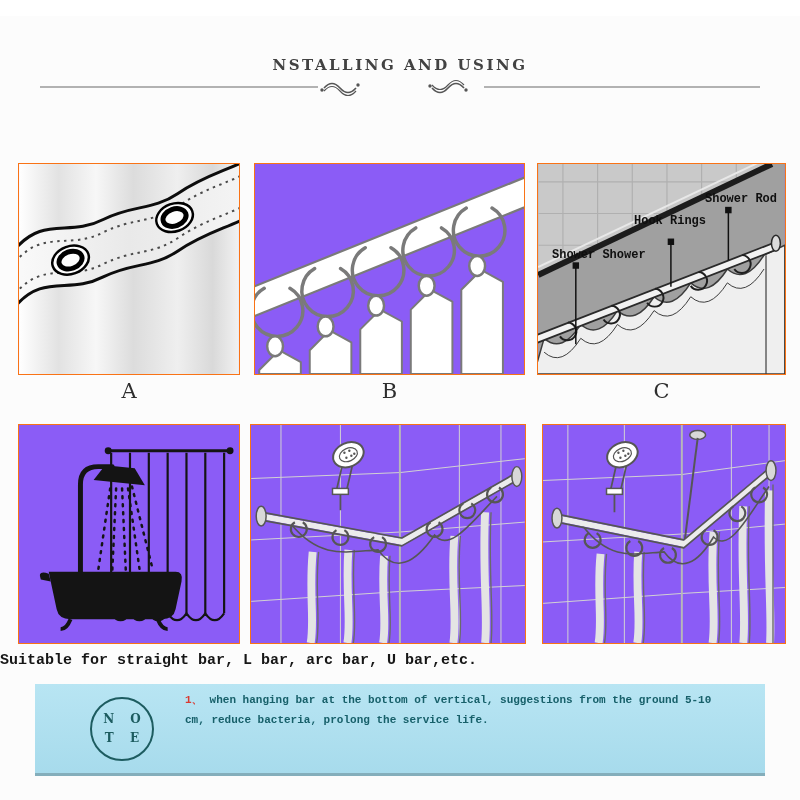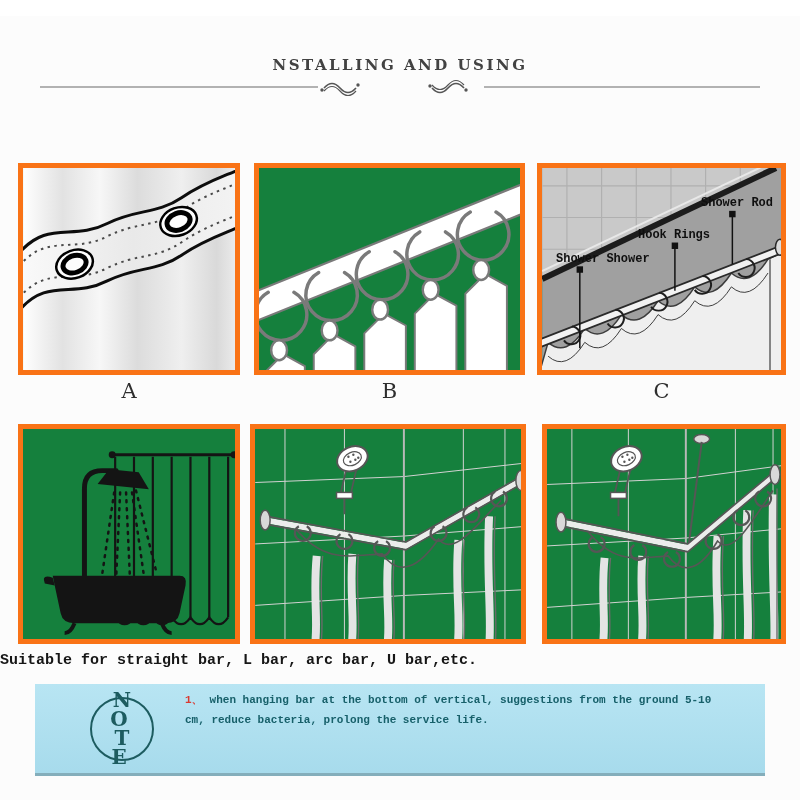--- a/index.html
+++ b/index.html
@@ -2,41 +2,41 @@
 <html><head>
 <meta charset="utf-8">
 <style>
   html,body{margin:0;padding:0;background:#fff;}
   .page{position:relative;width:800px;height:794px;background:#fcfcfc;overflow:hidden;
         font-family:"Liberation Sans",sans-serif;margin-top:16px;}
   .title{position:absolute;top:40px;left:0;width:100%;text-align:center;
          font-family:"DejaVu Serif",serif;font-weight:600;font-size:15px;
          letter-spacing:2.5px;color:#424242;}
   .divider{position:absolute;top:58px;left:40px;}
-  .panel{position:absolute;background:#15803d;border:5px solid #f97316;box-sizing:border-box;overflow:hidden;}
+  .panel{position:absolute;background:#8b5cf6;border:1px solid #f97316;box-sizing:border-box;overflow:hidden;}
   .panel svg{position:absolute;left:0;top:0;}
   #pA{left:18px;top:147px;width:222px;height:212px;}
   #pB{left:254px;top:147px;width:271px;height:212px;}
   #pC{left:537px;top:147px;width:249px;height:212px;}
   .cap{position:absolute;top:363px;font-family:"DejaVu Serif",serif;font-size:21px;color:#2e2e2e;text-align:center;}
   #capA{left:18px;width:222px;} #capB{left:254px;width:271px;} #capC{left:537px;width:249px;}
   #pD{left:18px;top:408px;width:222px;height:220px;}
   #pE{left:250px;top:408px;width:276px;height:220px;}
   #pF{left:542px;top:408px;width:244px;height:220px;}
   .clabel{position:absolute;font-family:"Liberation Mono",monospace;font-weight:700;
           font-size:12px;color:#0f0f0f;white-space:nowrap;}
-  #lRod{top:28px;right:8px;} #lRings{top:60px;left:96px;} #lCurtain{top:84px;left:14px;}
+  #lRod{top:28px;right:8px;} #lRings{top:50px;left:96px;} #lCurtain{top:84px;left:14px;}
   .suitable{position:absolute;top:636px;left:0;width:100%;text-align:left;
             font-family:"Liberation Mono",monospace;font-weight:700;font-size:15px;color:#161616;}
   .note{position:absolute;left:35px;top:668px;width:730px;height:92px;
         background:linear-gradient(180deg,#b8e5f3,#a7dbec);
         border-bottom:3px solid #84aebb;box-sizing:border-box;}
   .stamp{position:absolute;left:55px;top:13px;width:60px;height:60px;border:2px solid #1d5c60;
          border-radius:50%;color:#1d5c60;font-family:"DejaVu Serif",serif;font-weight:700;
-         font-size:20px;display:flex;flex-direction:column;align-items:center;justify-content:center;text-align:center;}
+         font-size:12px;display:flex;flex-direction:column;align-items:center;justify-content:center;text-align:center;}
   .srow{line-height:19px;letter-spacing:6px;text-indent:6px;}
   .nitems{position:absolute;left:150px;top:6px;width:552px;
           font-family:"Liberation Mono",monospace;font-weight:700;font-size:11px;
           line-height:20px;color:#17606a;}
   .nitems p{margin:0;}
   .nnum{color:#d93a32;margin-right:7px;}
 </style>
 </head>
 <body>
 

